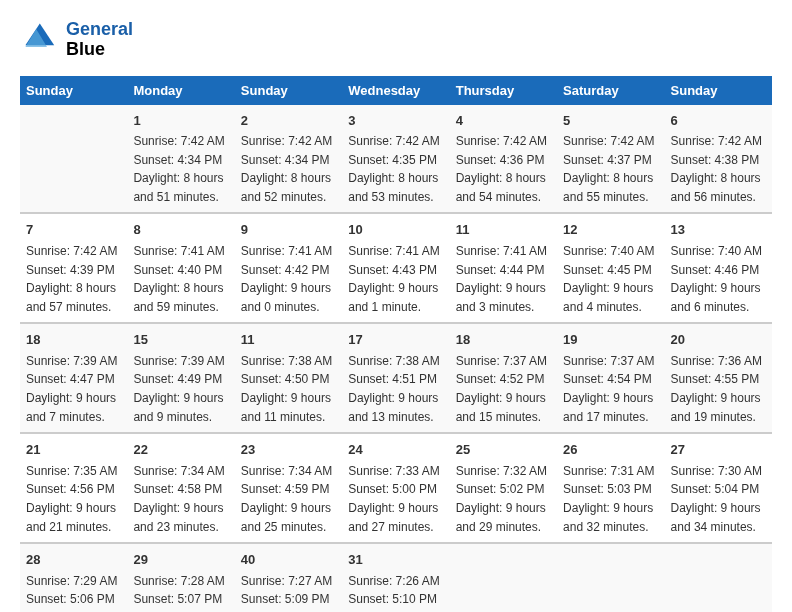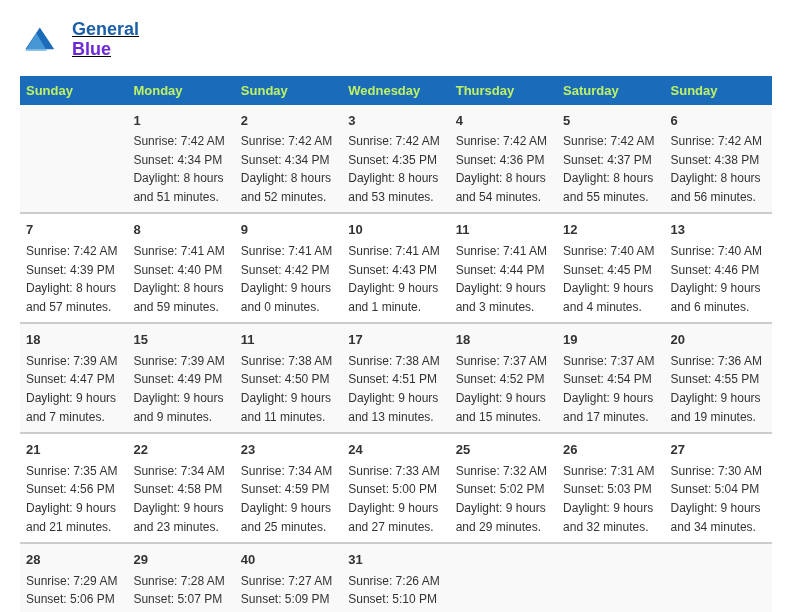--- a/index.html
+++ b/index.html
@@ -11,23 +11,22 @@
       padding: 20px;
     }
     .header {
       display: flex;
       justify-content: space-between;
       align-items: flex-start;
       margin-bottom: 16px;
     }
     .logo {
       display: flex;
-      align-items: flex-end;
-      gap: 16px;
-      text-decoration: underline;
+      align-items: flex-start;
+      gap: 10px;
     }
     .logo-text {
       font-size: 18px;
       font-weight: bold;
       color: #333;
       line-height: 1.1;
     }
     .logo-text span {
       color: #1a5fa8;
     }
@@ -47,21 +46,21 @@
       font-size: 16px;
       color: #444;
     }
     table {
       width: 100%;
       border-collapse: collapse;
       font-size: 11px;
     }
     thead tr th {
       background-color: #1a6bba;
-      color: #bef264;
+      color: #ffffff;
       padding: 7px 6px;
       text-align: left;
       font-size: 13px;
       font-weight: bold;
     }
     tbody tr {
       border-bottom: 1px solid #701a75;
     }
     tbody tr:nth-child(odd) {
       background-color: #f9f9f9;
@@ -96,21 +95,21 @@
 <body>
 
 <div class="header">
   <div class="logo">
     <svg class="logo-icon" viewBox="0 0 40 40">
       <polygon points="22,4 38,28 6,28" fill="#1a6bba"></polygon>
       <polygon points="18,10 30,30 6,30" fill="#5aaade" opacity="0.7"></polygon>
     </svg>
     <div class="logo-text">
       <span>General</span><br>
-      <span style="color:#6d28d9">Blue</span>
+      <span style="color:#000000">Blue</span>
     </div>
   </div>
   <div class="title-block">
     <div class="month-title"></div>
     <div class="location"></div>
   </div>
 </div>
 
 <table>
   <thead>

